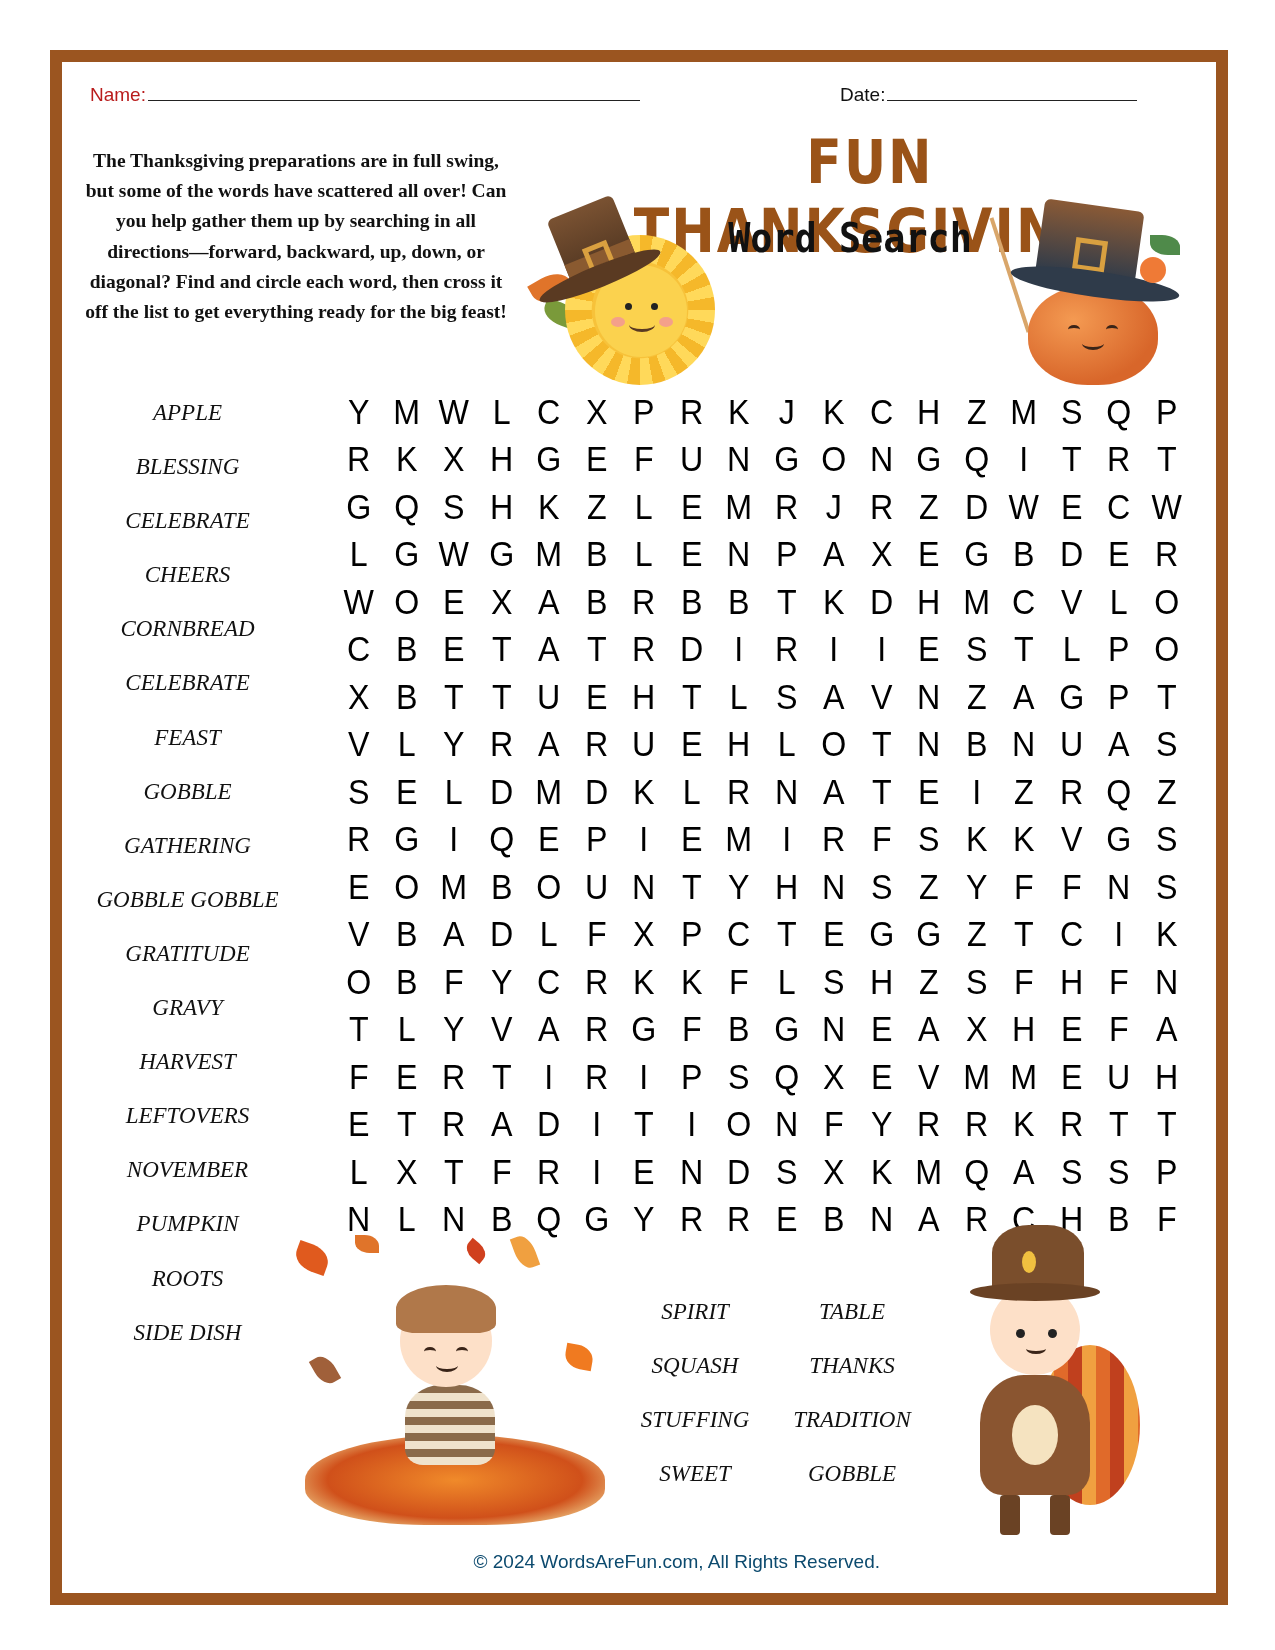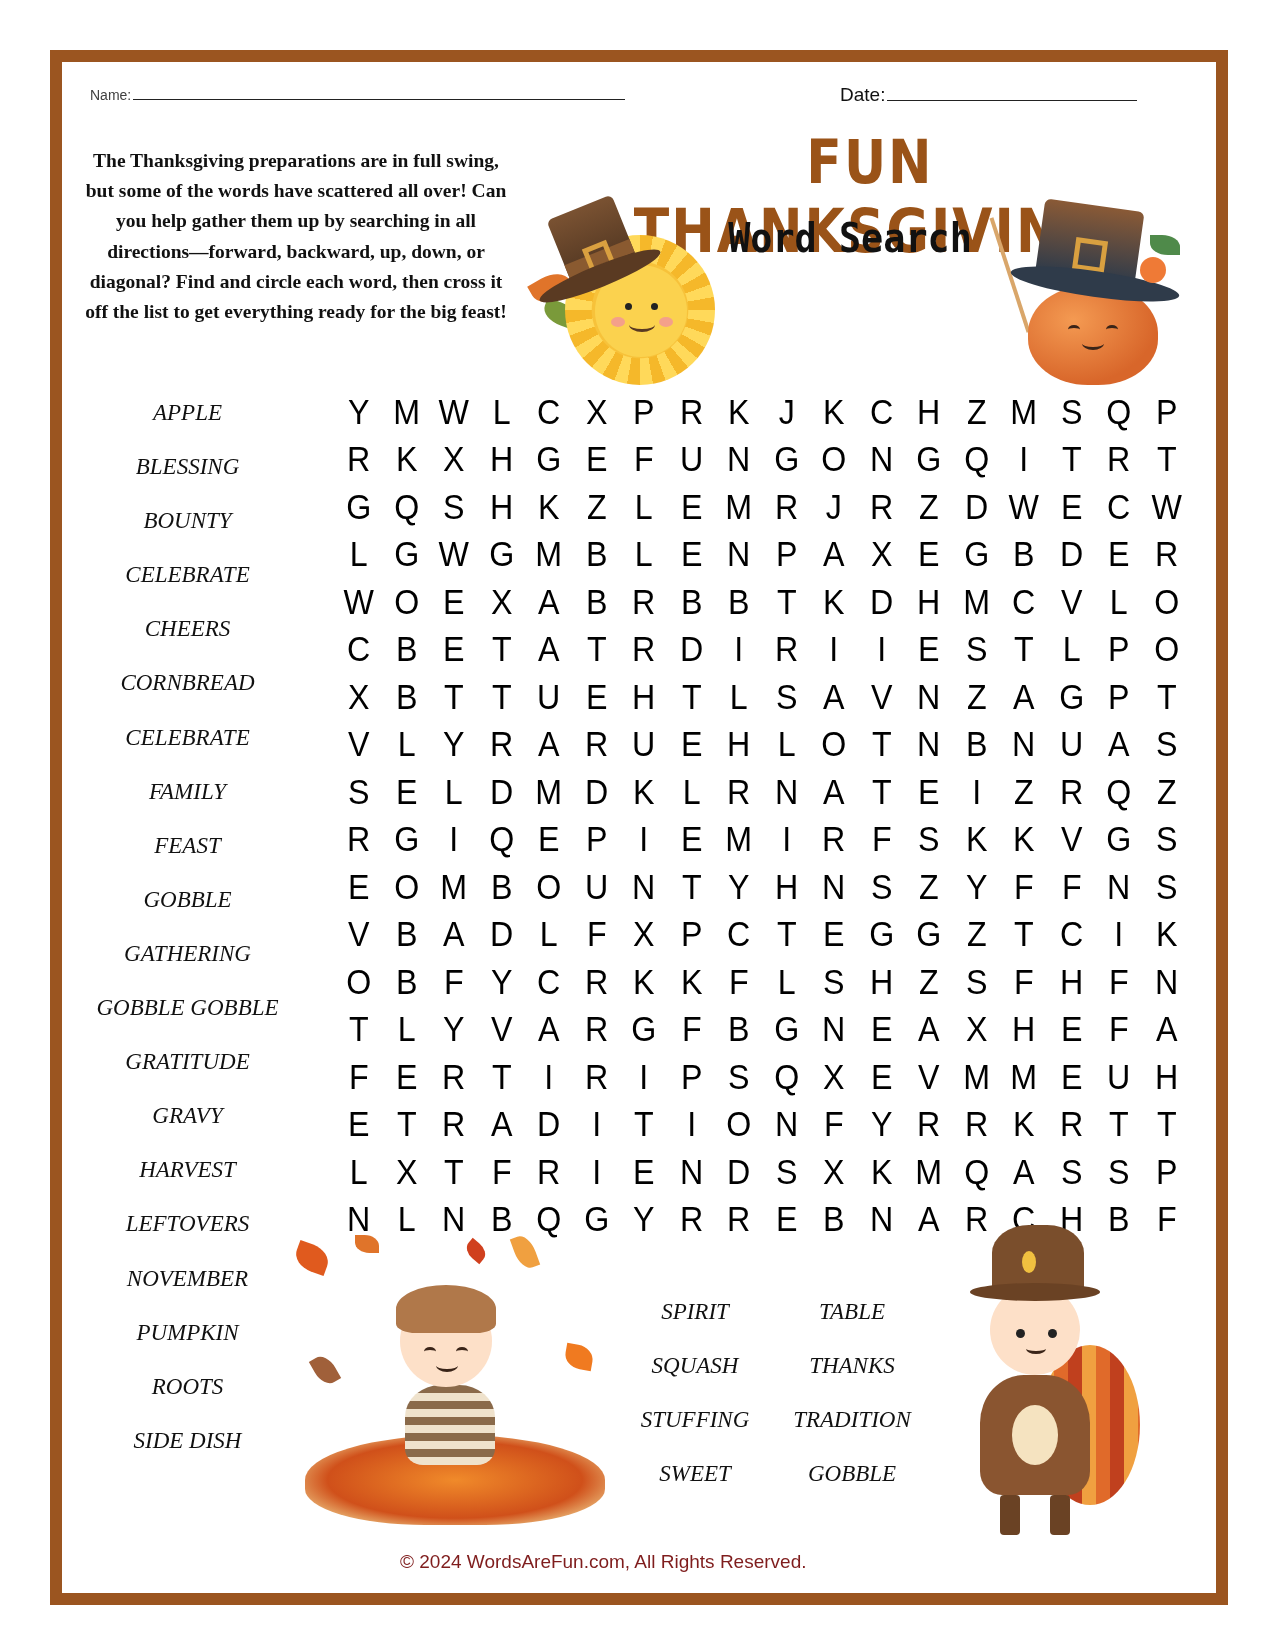--- a/index.html
+++ b/index.html
@@ -1,33 +1,33 @@
 <!DOCTYPE html>
 <html><head>
 <meta charset="utf-8">
 <style>
   html, body { margin: 0; padding: 0; background: #ffffff; }
   body { width: 1275px; height: 1650px; position: relative; overflow: hidden; font-family: "Liberation Sans", sans-serif; }
   .frame { position: absolute; left: 50px; top: 50px; width: 1178px; height: 1555px; box-sizing: border-box; border: 12px solid #9b5520; background: #fff; }
   .abs { position: absolute; }
-  .name-line { left: 90px; top: 84px; font-family: "Liberation Sans", sans-serif; font-size: 14px; color: #404040; letter-spacing: 0; white-space: nowrap; }
+  .name-line { left: 90px; top: 84px; font-family: "Liberation Sans", sans-serif; font-size: 19px; color: #b91c1c; letter-spacing: 0; white-space: nowrap; }
   .date-line { left: 840px; top: 84px; font-family: "Liberation Sans", sans-serif; font-size: 19px; color: #111; white-space: nowrap; }
   .blank { display: inline-block; border-bottom: 1.5px solid #222; vertical-align: baseline; height: 15px; margin-left: 2px; }
   .intro { left: 78px; top: 146px; width: 436px; font-family: "Liberation Serif", serif; font-weight: bold; font-size: 19.5px; line-height: 30.2px; text-align: center; color: #111; }
   .title { left: 570px; top: 128px; width: 600px; text-align: center; font-family: "DejaVu Sans", sans-serif; font-weight: bold; font-size: 52px; color: #9a5318; letter-spacing: 2px; transform: scaleY(1.15); transform-origin: top center; }
   .subtitle { left: 700px; top: 215px; width: 300px; text-align: center; font-family: "DejaVu Sans Mono", monospace; font-weight: bold; font-size: 40px; color: #111; transform: scaleX(0.92); }
   .grid { left: 335px; top: 388px; width: 855px; display: grid; grid-template-columns: repeat(18, 47.5px); grid-auto-rows: 47.5px; }
   .cell { display: flex; align-items: center; justify-content: center; font-family: "Liberation Sans", sans-serif; font-size: 35px; color: #000; transform: scaleX(0.92); }
   .wordlist { left: 75px; top: 393px; width: 225px; }
   .word { height: 54.1px; line-height: 40px; text-align: center; font-family: "Liberation Serif", serif; font-size: 23px; color: #111; font-style: italic; }
   .wcol { width: 150px; }
   .wcol .word { height: 54px; }
   .wcol-a { left: 620px; top: 1292px; }
   .wcol-b { left: 777px; top: 1292px; }
-  .copyright { left: 400px; top: 1551px; width: 480px; text-align: left; font-family: "Liberation Sans", sans-serif; font-size: 19px; color: #7f1d1d; }
+  .copyright { left: 400px; top: 1551px; width: 480px; text-align: right; font-family: "Liberation Sans", sans-serif; font-size: 19px; color: #0c4a6e; }
   .art { position: absolute; }
   
   .sun-petals { border-radius: 50%; background: radial-gradient(circle, #f7c23a 0 45%, transparent 46%), conic-gradient(#f5b82a 0 10deg, #ffd95a 10deg 20deg, #f5b82a 20deg 30deg, #ffd95a 30deg 40deg, #f5b82a 40deg 50deg, #ffd95a 50deg 60deg, #f5b82a 60deg 70deg, #ffd95a 70deg 80deg, #f5b82a 80deg 90deg, #ffd95a 90deg 100deg, #f5b82a 100deg 110deg, #ffd95a 110deg 120deg, #f5b82a 120deg 130deg, #ffd95a 130deg 140deg, #f5b82a 140deg 150deg, #ffd95a 150deg 160deg, #f5b82a 160deg 170deg, #ffd95a 170deg 180deg, #f5b82a 180deg 190deg, #ffd95a 190deg 200deg, #f5b82a 200deg 210deg, #ffd95a 210deg 220deg, #f5b82a 220deg 230deg, #ffd95a 230deg 240deg, #f5b82a 240deg 250deg, #ffd95a 250deg 260deg, #f5b82a 260deg 270deg, #ffd95a 270deg 280deg, #f5b82a 280deg 290deg, #ffd95a 290deg 300deg, #f5b82a 300deg 310deg, #ffd95a 310deg 320deg, #f5b82a 320deg 330deg, #ffd95a 330deg 340deg, #f5b82a 340deg 350deg, #ffd95a 350deg 360deg); }
   .face { border-radius: 50%; background: #fbd24e; }
   .hat-brim { background: #5a3a22; border-radius: 50%; }
   .hat-top { background: linear-gradient(#7a5232, #4e3420); border-radius: 6px 6px 2px 2px; }
   .buckle { border: 5px solid #d9a040; background: transparent; }
   .pumpkin { border-radius: 48% 48% 46% 46%; background: radial-gradient(ellipse at 35% 35%, #f49a52, #d8662a 70%); }
   .eye { width: 7px; height: 7px; background: #222; border-radius: 50%; }
   .leaf { border-radius: 0 60% 0 60%; }
@@ -406,26 +406,24 @@
     <div class="cell">R</div>
     <div class="cell">C</div>
     <div class="cell">H</div>
     <div class="cell">B</div>
     <div class="cell">F</div>
   </div>
 
 <div class="abs wordlist" id="wordlist-left">
     <div class="word">APPLE</div>
     <div class="word">BLESSING</div>
-    <div class="word">BOUNTY</div>
     <div class="word">CELEBRATE</div>
     <div class="word">CHEERS</div>
     <div class="word">CORNBREAD</div>
     <div class="word">CELEBRATE</div>
-    <div class="word">FAMILY</div>
     <div class="word">FEAST</div>
     <div class="word">GOBBLE</div>
     <div class="word">GATHERING</div>
     <div class="word">GOBBLE GOBBLE</div>
     <div class="word">GRATITUDE</div>
     <div class="word">GRAVY</div>
     <div class="word">HARVEST</div>
     <div class="word">LEFTOVERS</div>
     <div class="word">NOVEMBER</div>
     <div class="word">PUMPKIN</div>

